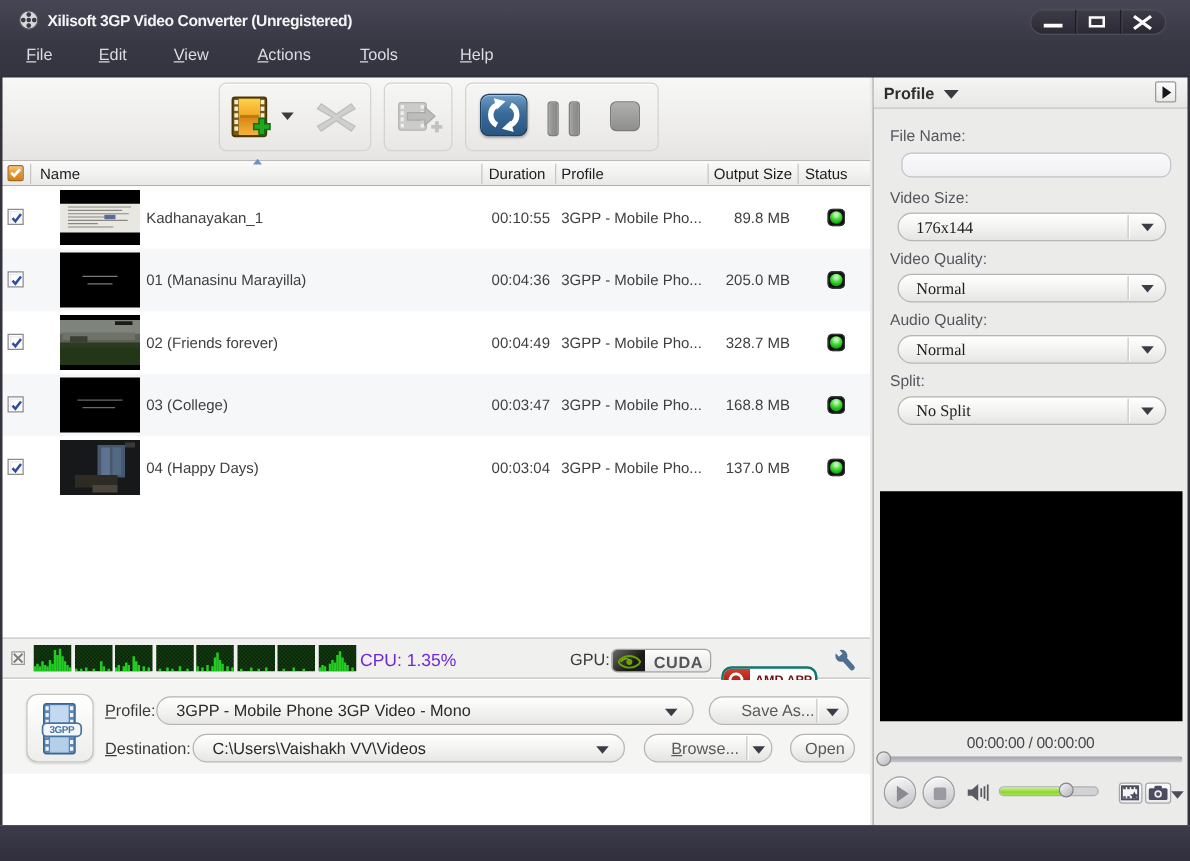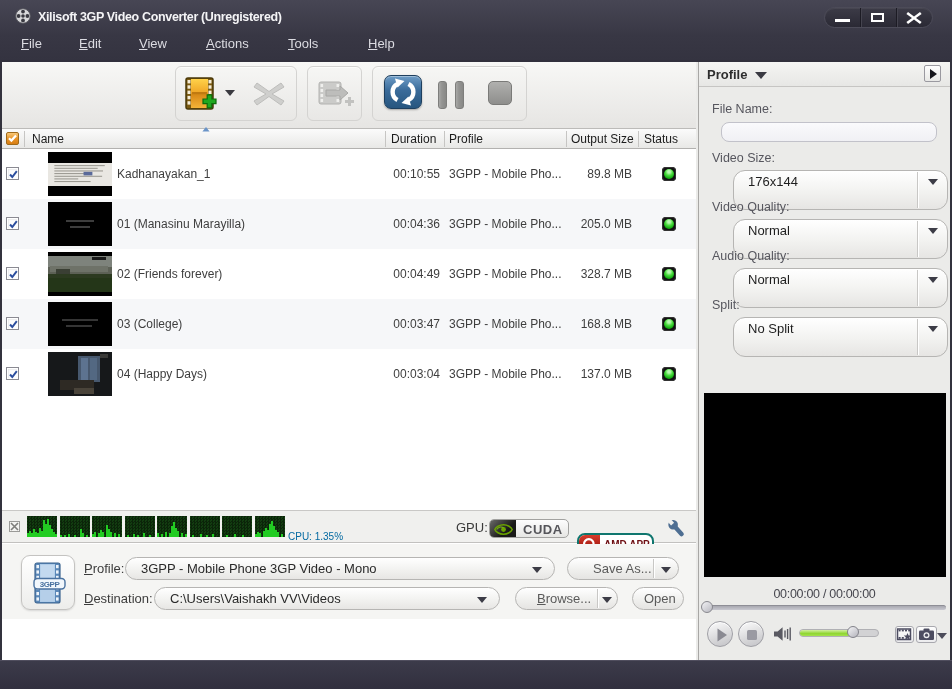--- a/index.html
+++ b/index.html
@@ -47,21 +47,21 @@
 .nm { position:absolute; left:117px; top:18px; }
 .dur { position:absolute; left:385px; width:55px; top:18px; text-align:right; }
 .prof { position:absolute; left:449px; top:18px; }
 .osz { position:absolute; left:560px; width:72px; top:18px; text-align:right; }
 
 
 #eqbar { left:0; top:450px; width:696px; height:33px; background:#f0f0ee;
   border-top:1px solid #c9c8c6; border-bottom:1px solid #c2c1bf; }
 .eqcell { position:absolute; top:5px; width:30px; height:21px;
   background:repeating-conic-gradient(#0b2409 0 25%, #123d10 0 50%) 0 0/3px 3px; }
-#cputxt { position:absolute; left:288px; top:20px; font-size:10px; color:#0369a1; }
+#cputxt { position:absolute; left:288px; top:9px; font-size:14px; color:#6d28d9; }
 #gputxt { position:absolute; left:456px; top:9px; font-size:13px; color:#3a3a3a; }
 
 
 #propanel { left:0; top:484px; width:696px; height:75px; background:#f5f5f3; }
 .pill { position:absolute; height:23px; border:1px solid #b6b5b3; border-radius:12px;
   background:linear-gradient(#ffffff,#f2f2f0 55%,#e7e6e4); font-size:13px; color:#2a2a2a; }
 .pill .tx { position:absolute; left:15px; top:3px; white-space:nowrap; }
 .btn { position:absolute; height:23px; border:1px solid #b6b5b3; border-radius:12px;
   background:linear-gradient(#ffffff,#f0f0ee 55%,#e5e4e2); font-size:13px; color:#5a5a5a; text-align:center; }
 .darr { width:0; height:0; border-left:5px solid transparent; border-right:5px solid transparent;
@@ -76,22 +76,22 @@
 
 #side { left:698px; top:0; width:254px; height:600px; background:#ebebe9; border-left:1px solid #a8a7a5; }
 .shead { position:absolute; left:0; width:253px; height:27px;
   background:linear-gradient(#f6f6f4,#e7e7e5); border-bottom:1px solid #c6c5c3; }
 .shead b { position:absolute; left:8px; top:7px; font-size:13px; color:#2e2e2e; }
 .playbtn { position:absolute; width:17px; height:17px; background:linear-gradient(#fdfdfd,#e8e8e6);
   border:1px solid #9a99a0; border-radius:2px; }
 .playbtn:after { content:""; position:absolute; left:5px; top:3px; width:0; height:0;
   border-top:5px solid transparent; border-bottom:5px solid transparent; border-left:7px solid #16161c; }
 .slabel { position:absolute; left:13px; font-size:12.5px; color:#56565e; }
-.scombo { position:absolute; left:34px; width:215px; height:40px; border:1px solid #b6b5b3; border-radius:12px;
-  background:linear-gradient(#ffffff,#f2f2f0 55%,#e6e5e3); font-size:13px; color:#1e1e1e; }
+.scombo { position:absolute; left:19px; width:215px; height:23px; border:1px solid #b6b5b3; border-radius:12px;
+  background:linear-gradient(#ffffff,#f2f2f0 55%,#e6e5e3); font-size:13px; color:#1e1e1e;font-family:Liberation Serif, serif; }
 .scombo .tx { position:absolute; left:14px; top:3px; }
 .scombo .vdiv { right:29px; }
 .scombo .darr { right:9px; top:8px; }
 #video { position:absolute; left:5px; top:333px; width:242px; height:184px; background:#000; }
 #ptime { position:absolute; left:0; top:527px; width:251px; text-align:center; font-size:12.5px; color:#46464e; letter-spacing:-0.3px; }
 .circbtn { position:absolute; width:26px; height:26px; border-radius:50%;
   background:linear-gradient(160deg,#fdfdfd,#d8d8da 60%,#c2c2c6); border:1px solid #9e9ea4;
   box-shadow:inset 0 1px 0 #fff; }
 </style>
 </head>

